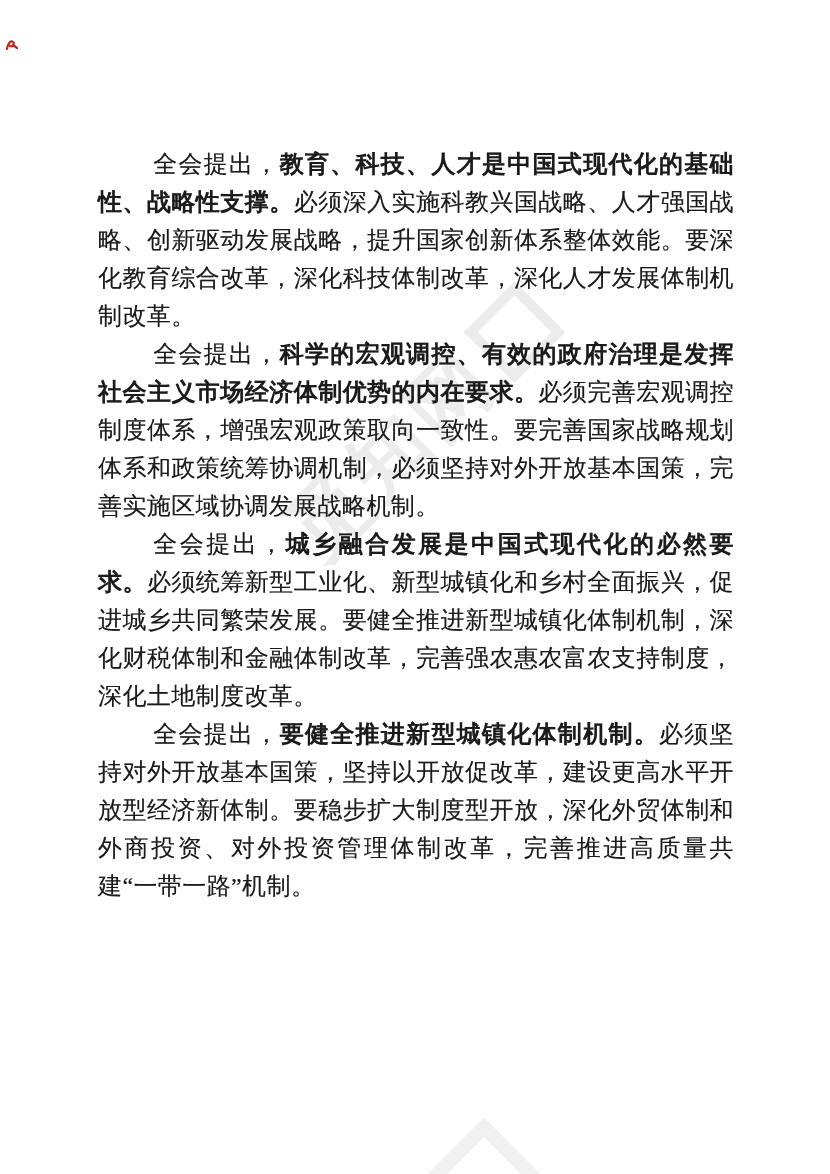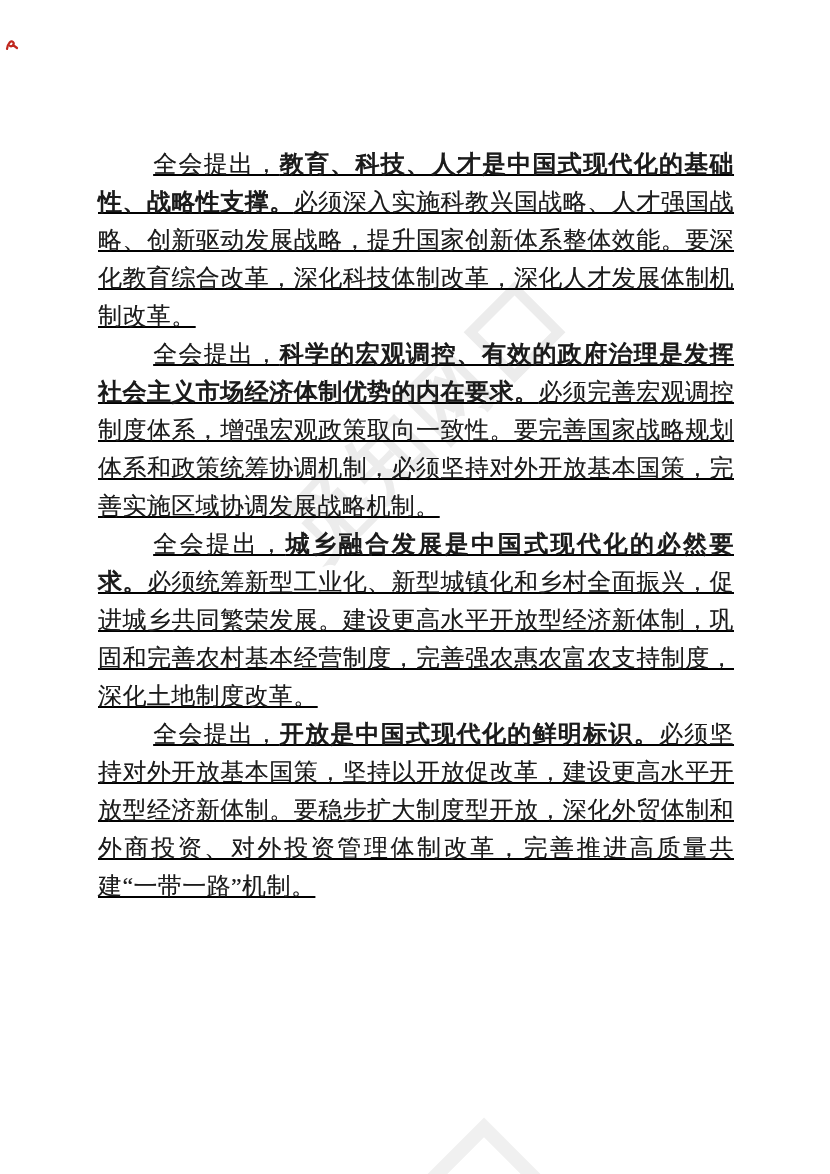--- a/index.html
+++ b/index.html
@@ -13,21 +13,20 @@
     font-family: "Liberation Serif", "DejaVu Serif", serif;
   }
 
   
   .doc {
     position: absolute;
     left: 98px;
     top: 145px;
     width: 636px;
     z-index: 2;
-    text-decoration: underline;
   }
   .para {
     margin: 0;
     font-size: 24px;
     line-height: 38px;
     color: #1b1b1b;
     text-align: justify;
     text-indent: 2.3em;
     letter-spacing: 0.4px;
     text-shadow: 0 0 0.5px rgba(27,27,27,0.45);
@@ -114,17 +113,17 @@
     <span class="wm-sq"></span>
   </div>
 
   <div class="wm-logo">
     <span class="wm-logo-glyph">觅</span>
   </div>
 
   <main class="doc">
       <p class="para"><span>全会提出，</span><span class="em">教育、科技、人才是中国式现代化的基础性、战略性支撑。</span><span>必须深入实施科教兴国战略、人才强国战略、创新驱动发展战略，提升国家创新体系整体效能。要深化教育综合改革，深化科技体制改革，深化人才发展体制机制改革。</span></p>
       <p class="para"><span>全会提出，</span><span class="em">科学的宏观调控、有效的政府治理是发挥社会主义市场经济体制优势的内在要求。</span><span>必须完善宏观调控制度体系，增强宏观政策取向一致性。要完善国家战略规划体系和政策统筹协调机制，必须坚持对外开放基本国策，完善实施区域协调发展战略机制。</span></p>
-      <p class="para"><span>全会提出，</span><span class="em">城乡融合发展是中国式现代化的必然要求。</span><span>必须统筹新型工业化、新型城镇化和乡村全面振兴，促进城乡共同繁荣发展。建设更高水平开放型经济新体制，巩固和完善农村基本经营制度，完善强农惠农富农支持制度，深化土地制度改革。</span></p>
-      <p class="para"><span>全会提出，</span><span class="em">开放是中国式现代化的鲜明标识。</span><span>必须坚持对外开放基本国策，坚持以开放促改革，建设更高水平开放型经济新体制。要稳步扩大制度型开放，深化外贸体制和外商投资、对外投资管理体制改革，完善推进高质量共建“一带一路”机制。</span></p>
+      <p class="para"><span>全会提出，</span><span class="em">城乡融合发展是中国式现代化的必然要求。</span><span>必须统筹新型工业化、新型城镇化和乡村全面振兴，促进城乡共同繁荣发展。要健全推进新型城镇化体制机制，深化财税体制和金融体制改革，完善强农惠农富农支持制度，深化土地制度改革。</span></p>
+      <p class="para"><span>全会提出，</span><span class="em">要健全推进新型城镇化体制机制。</span><span>必须坚持对外开放基本国策，坚持以开放促改革，建设更高水平开放型经济新体制。要稳步扩大制度型开放，深化外贸体制和外商投资、对外投资管理体制改革，完善推进高质量共建“一带一路”机制。</span></p>
     </main>
 
 </div>
 
 </body></html>

